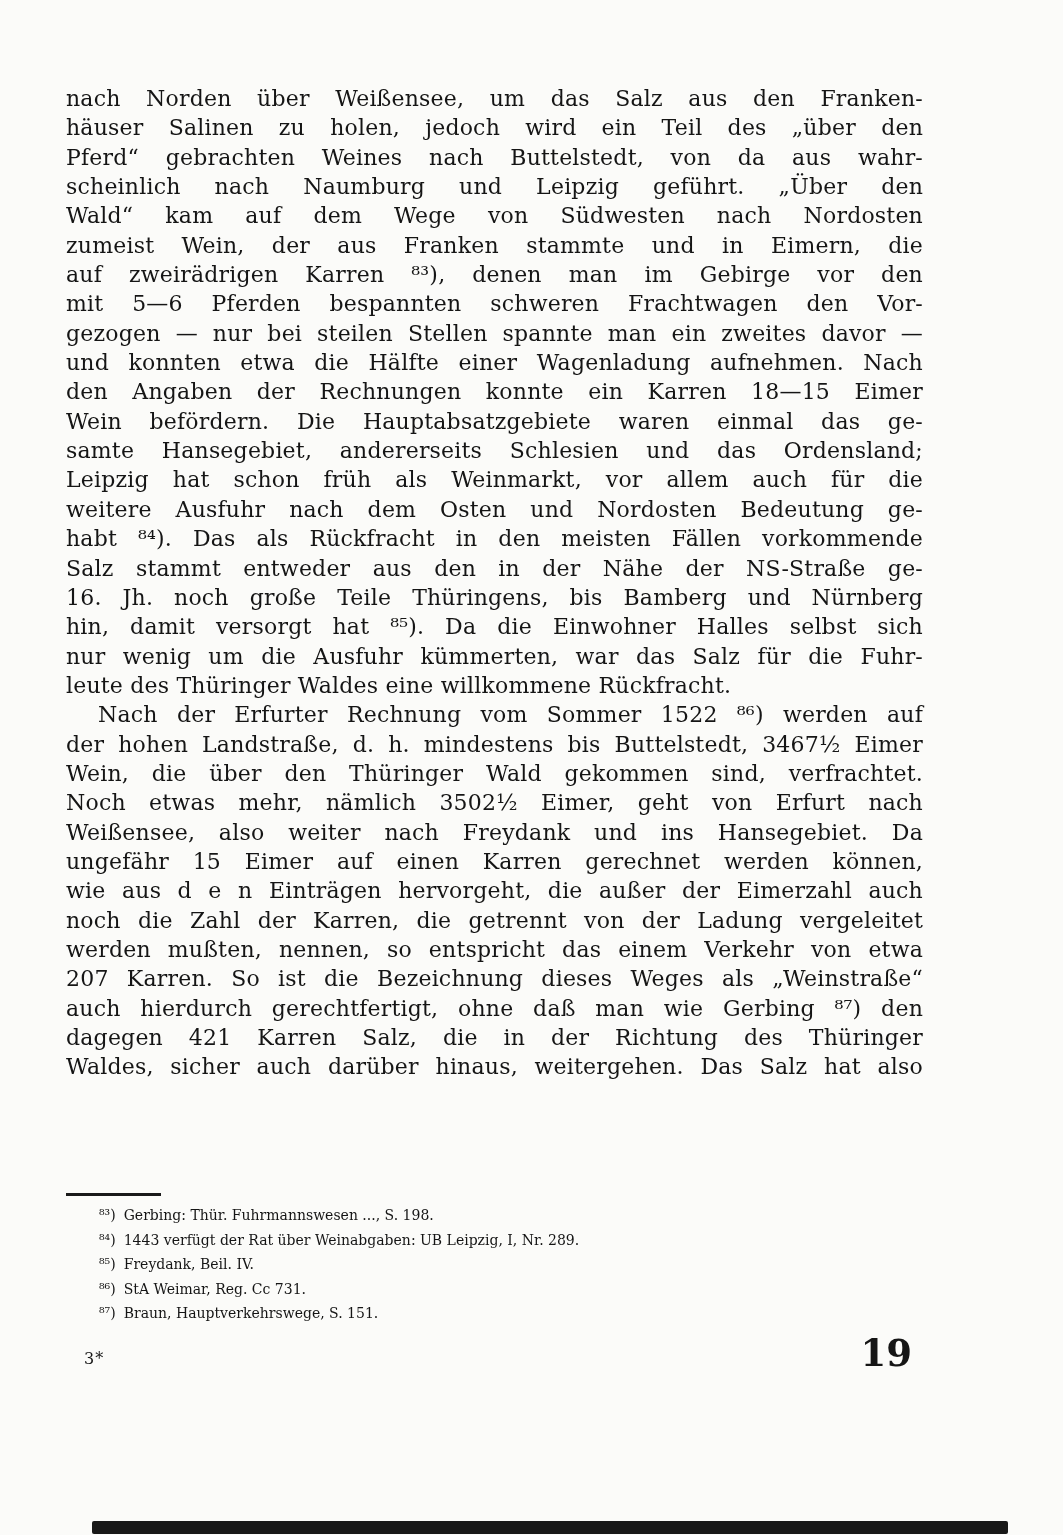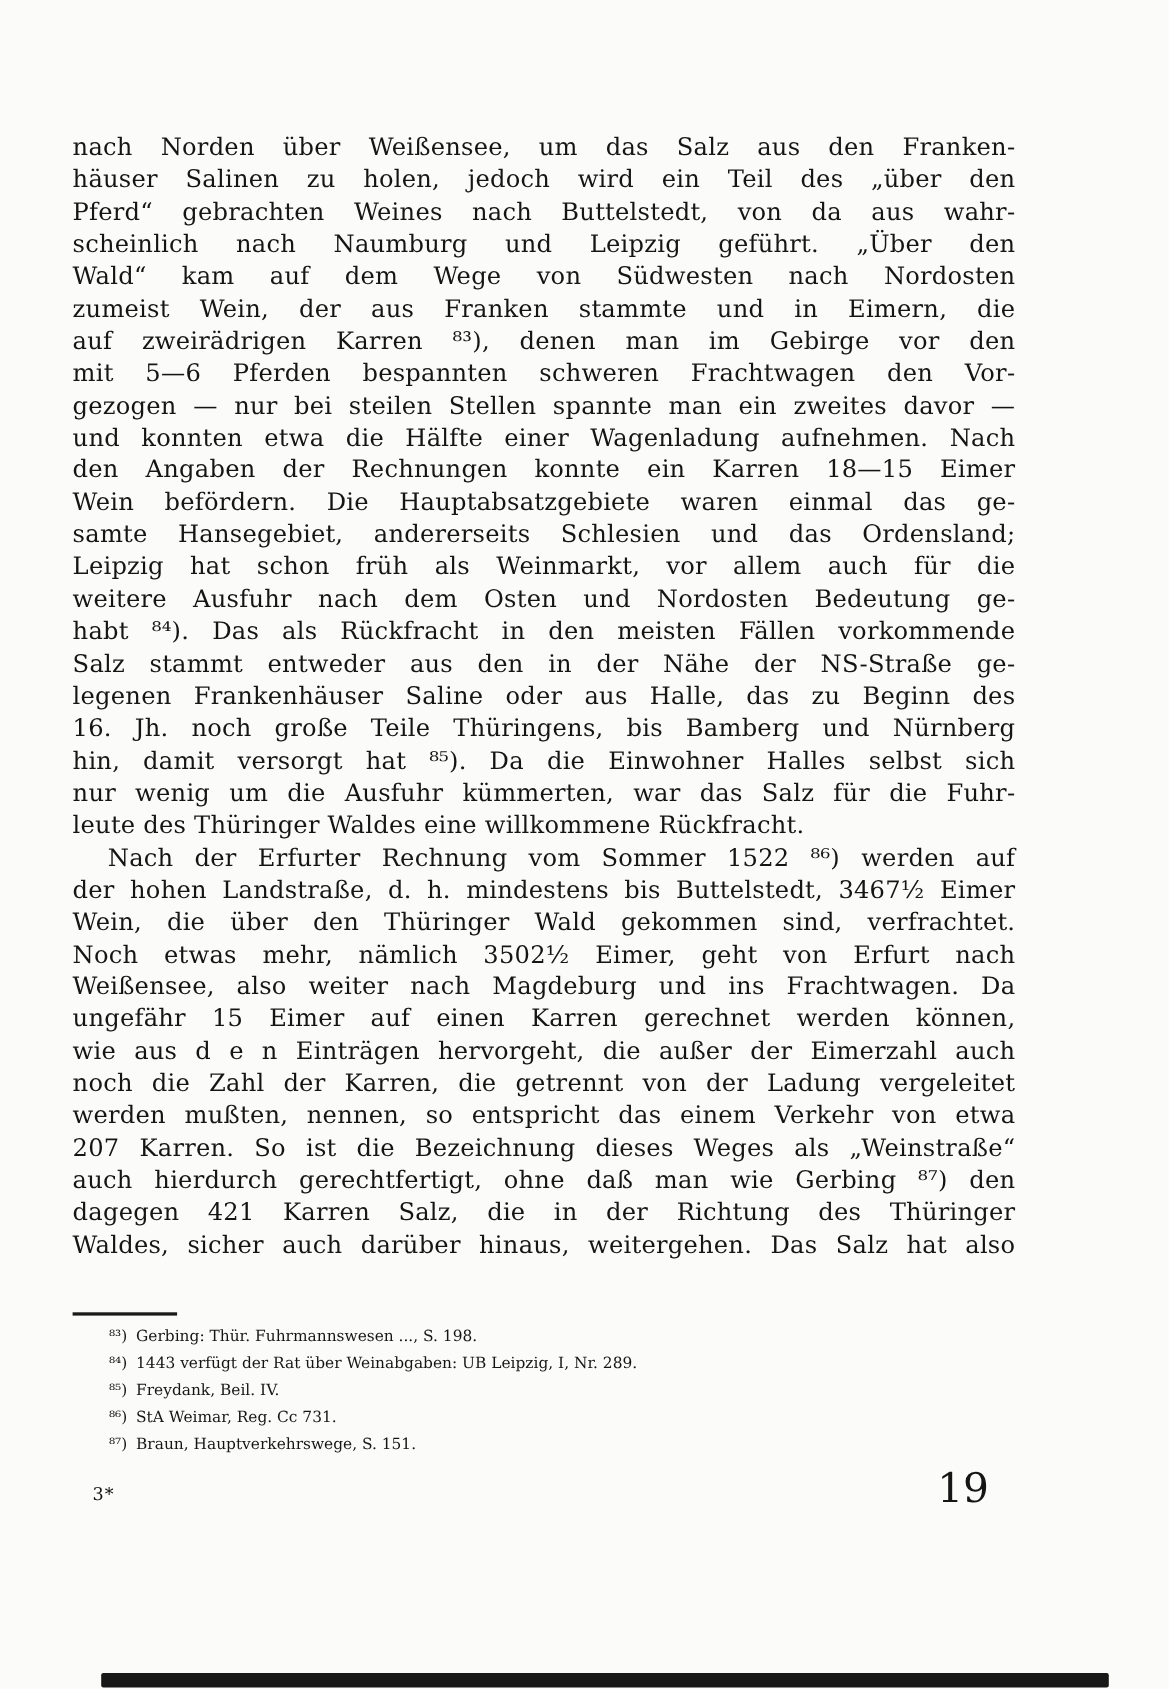--- a/index.html
+++ b/index.html
@@ -13,21 +13,20 @@
     overflow: hidden;
   }
   .text-block {
     position: absolute;
     left: 66px;
     top: 84px;
     width: 857px;
     font-size: 22px;
     line-height: 29.35px;
     letter-spacing: 0.2px;
-    margin-top: 36px;
   }
   .line {
     text-align: justify;
     text-align-last: justify;
     height: 29.35px;
     white-space: nowrap-disabled; 
   }
   .line.end { text-align-last: left; }
   .line.indent { text-indent: 32px; }
   .footnote-rule {
@@ -54,21 +53,22 @@
     top: 1349px;
     font-size: 16px;
     letter-spacing: 1px;
   }
   .page-number {
     position: absolute;
     left: 852px;
     top: 1331px;
     width: 60px;
     font-size: 37px;
-    text-align: left;
+    text-align: right;
+    font-weight: bold;
   }
   .scan-shadow-bar {
     position: absolute;
     left: 92px;
     top: 1521px;
     width: 916px;
     height: 13px;
     background: #181818;
     border-radius: 2px;
   }
@@ -89,30 +89,29 @@
       <div class="line">mit 5—6 Pferden bespannten schweren Frachtwagen den Vor-</div>
       <div class="line">gezogen — nur bei steilen Stellen spannte man ein zweites davor —</div>
       <div class="line">und konnten etwa die Hälfte einer Wagenladung aufnehmen. Nach</div>
       <div class="line">den Angaben der Rechnungen konnte ein Karren 18—15 Eimer</div>
       <div class="line">Wein befördern. Die Hauptabsatzgebiete waren einmal das ge-</div>
       <div class="line">samte Hansegebiet, andererseits Schlesien und das Ordensland;</div>
       <div class="line">Leipzig hat schon früh als Weinmarkt, vor allem auch für die</div>
       <div class="line">weitere Ausfuhr nach dem Osten und Nordosten Bedeutung ge-</div>
       <div class="line">habt ⁸⁴). Das als Rückfracht in den meisten Fällen vorkommende</div>
       <div class="line">Salz stammt entweder aus den in der Nähe der NS-Straße ge-</div>
-      <div class="line">legenen Frankenhäuser Saline oder aus Halle, das zu Beginn des</div>
       <div class="line">16. Jh. noch große Teile Thüringens, bis Bamberg und Nürnberg</div>
       <div class="line">hin, damit versorgt hat ⁸⁵). Da die Einwohner Halles selbst sich</div>
       <div class="line">nur wenig um die Ausfuhr kümmerten, war das Salz für die Fuhr-</div>
       <div class="line end">leute des Thüringer Waldes eine willkommene Rückfracht.</div>
       <div class="line indent">Nach der Erfurter Rechnung vom Sommer 1522 ⁸⁶) werden auf</div>
       <div class="line">der hohen Landstraße, d. h. mindestens bis Buttelstedt, 3467½ Eimer</div>
       <div class="line">Wein, die über den Thüringer Wald gekommen sind, verfrachtet.</div>
       <div class="line">Noch etwas mehr, nämlich 3502½ Eimer, geht von Erfurt nach</div>
-      <div class="line">Weißensee, also weiter nach Magdeburg und ins Frachtwagen. Da</div>
+      <div class="line">Weißensee, also weiter nach Freydank und ins Hansegebiet. Da</div>
       <div class="line">ungefähr 15 Eimer auf einen Karren gerechnet werden können,</div>
       <div class="line">wie aus d e n Einträgen hervorgeht, die außer der Eimerzahl auch</div>
       <div class="line">noch die Zahl der Karren, die getrennt von der Ladung vergeleitet</div>
       <div class="line">werden mußten, nennen, so entspricht das einem Verkehr von etwa</div>
       <div class="line">207 Karren. So ist die Bezeichnung dieses Weges als „Weinstraße“</div>
       <div class="line">auch hierdurch gerechtfertigt, ohne daß man wie Gerbing ⁸⁷) den</div>
       <div class="line">dagegen 421 Karren Salz, die in der Richtung des Thüringer</div>
       <div class="line">Waldes, sicher auch darüber hinaus, weitergehen. Das Salz hat also</div>
     </div>
 

